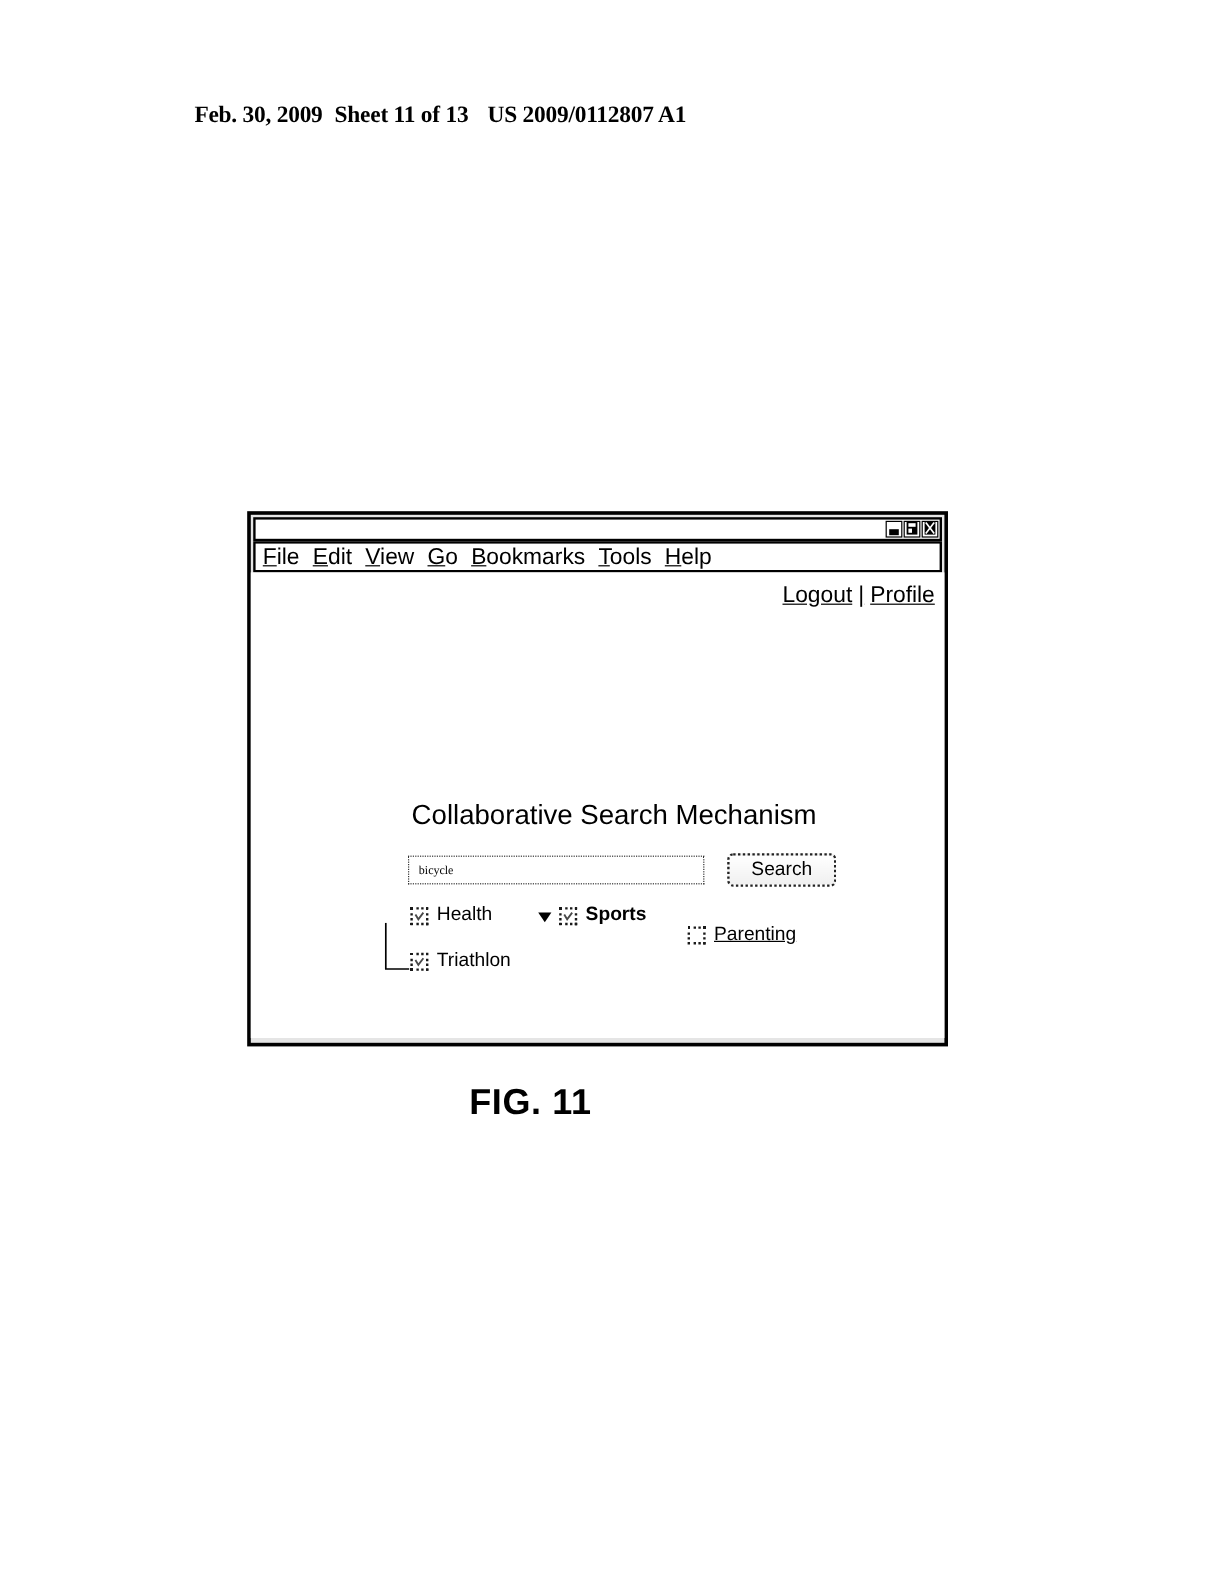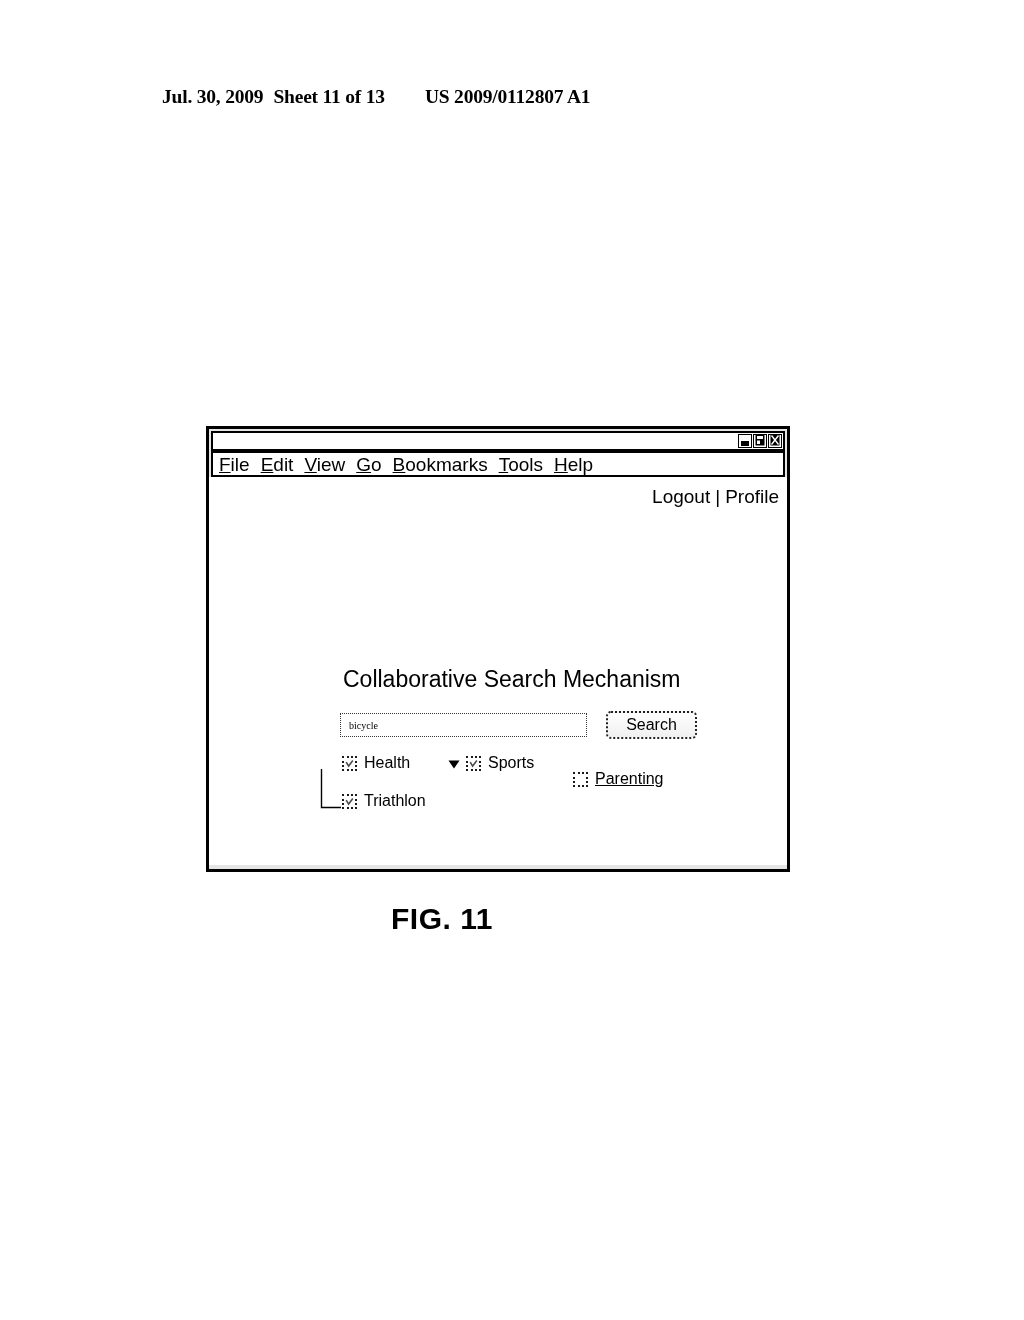--- a/index.html
+++ b/index.html
@@ -26,21 +26,21 @@
     align-items: baseline;
     font-family: "Liberation Serif", serif;
     font-weight: bold;
     font-size: 19.5px;
     letter-spacing: -0.2px;
     white-space: nowrap;
   }
   .ph-pub   { flex: 0 0 auto; }
   .ph-date  { flex: 0 0 auto; margin-left: 36px; }
   .ph-sheet { flex: 0 0 auto; margin-left: 10px; }
-  .ph-num   { flex: 0 0 auto; margin-left: 40px; }
+  .ph-num   { flex: 0 0 auto; margin-left: 16px; }
 
   
   .window {
     position: absolute;
     left: 206px;
     top: 426px;
     width: 584px;
     height: 446px;
     box-sizing: border-box;
     border: 3px solid #000000;
@@ -104,20 +104,21 @@
   }
 
   .account-links {
     position: absolute;
     right: 8px;
     top: 9px;
     font-size: 19px;
     white-space: nowrap;
     display: flex;
     align-items: flex-start;
+    text-decoration: underline;
   }
   .account-links .sep { margin: 0 5px; }
   .account-links a {
     color: #000000;
     text-decoration: none;
   }
 
   .page-title {
     position: absolute;
     left: 134px;
@@ -169,21 +170,21 @@
     width: 330px;
     height: 22px;
   }
   .cat {
     position: absolute;
     display: flex;
     align-items: center;
     white-space: nowrap;
   }
   .cat-health    { left: 0px;   top: 0; }
-  .cat-sports    { left: 124px; top: 0; }
+  .cat-sports    { left: 124px; top: 0; font-weight: bold; }
   .cat-parenting { left: 231px; top: 16px; text-decoration: underline; }
 
   .cbx {
     width: 15px;
     height: 15px;
     box-sizing: border-box;
     border: 2px dotted #1a1a1a;
     background: #ffffff;
     display: inline-block;
     position: relative;
@@ -238,21 +239,21 @@
     font-family: "Liberation Sans", sans-serif;
     font-weight: bold;
     font-size: 30px;
     letter-spacing: 0.5px;
   }
 </style>
 </head>
 <body>
 
 <div class="patent-header">
-  <span class="ph-date">Jul. 30, 2009</span>
+  <span class="ph-date">Feb. 30, 2009</span>
   <span class="ph-sheet">Sheet 11 of 13</span>
   <span class="ph-num">US 2009/0112807 A1</span>
 </div>
 
 <div class="window">
 
   <div class="titlebar">
     <div class="win-controls">
       <div class="win-btn">
         <span>

